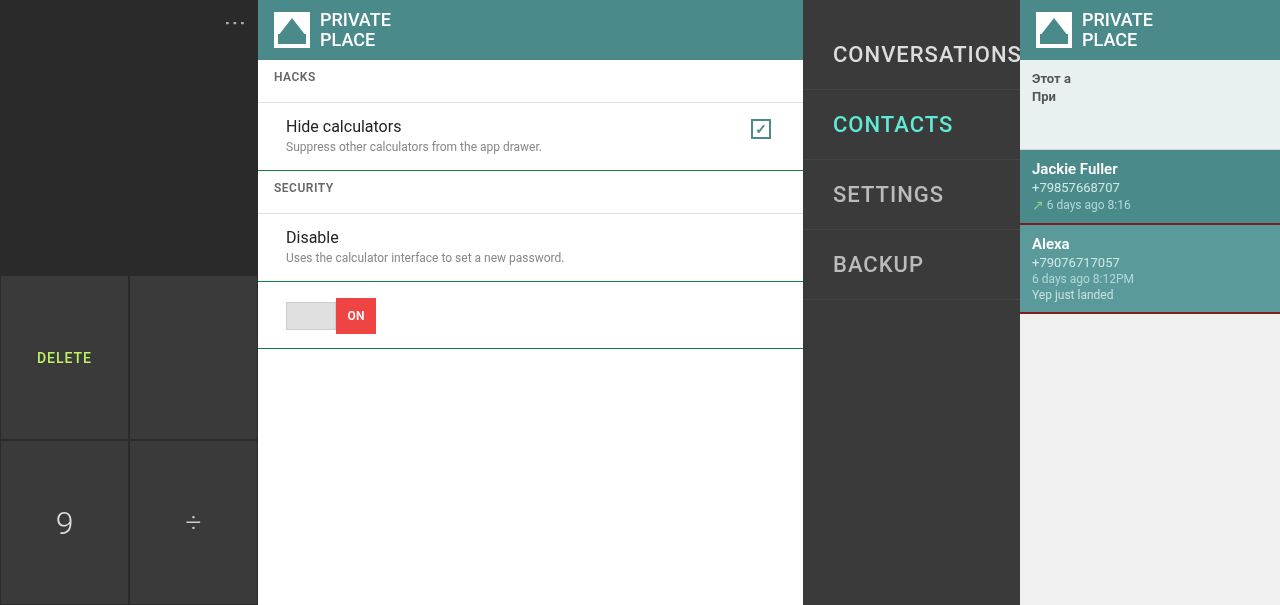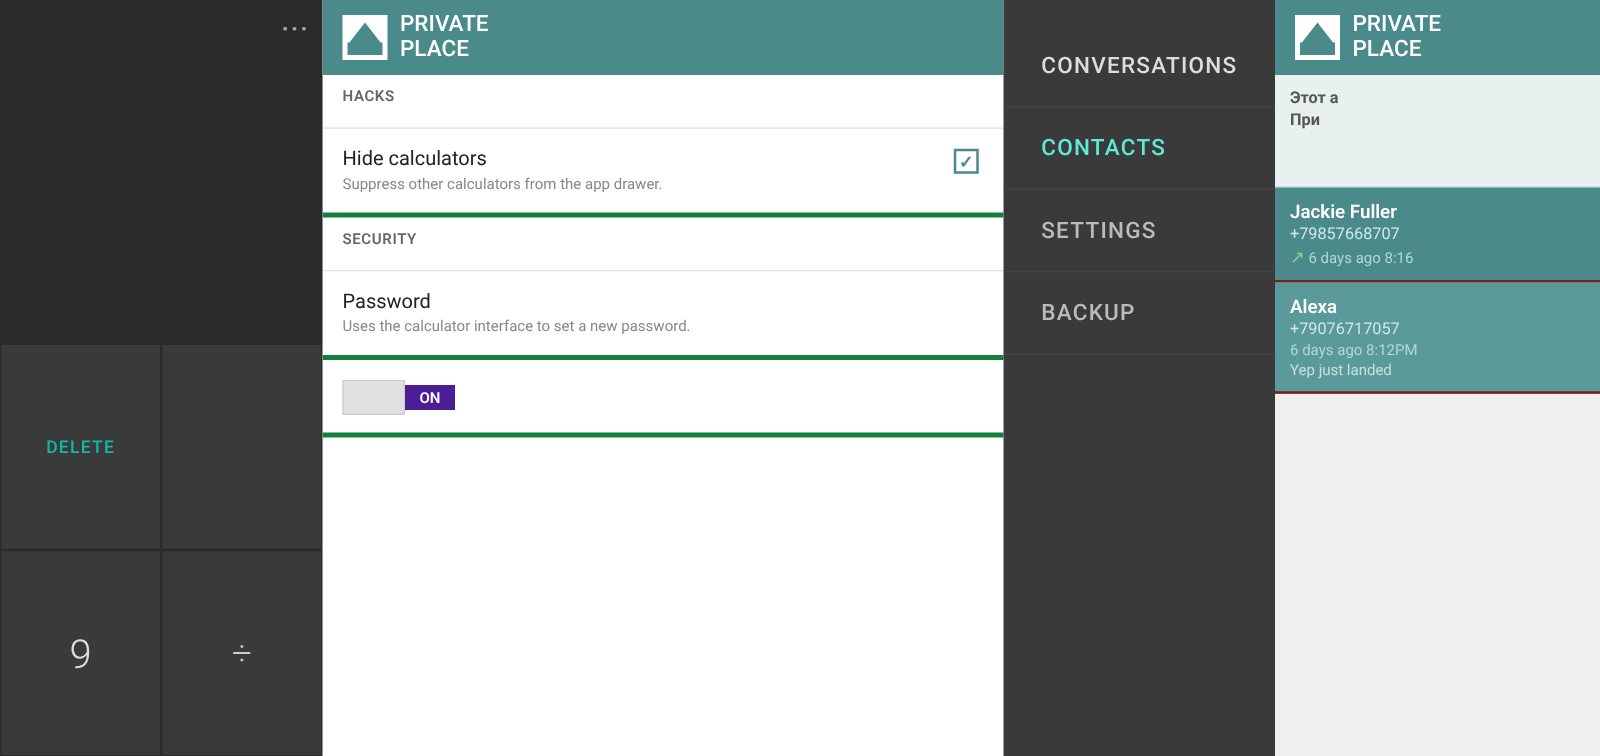--- a/index.html
+++ b/index.html
@@ -48,21 +48,21 @@
       justify-content: center;
       background: #3a3a3a;
       border: 1px solid #2a2a2a;
       color: #ccc;
       font-size: 22px;
       font-weight: 300;
     }
     .calc-key.delete {
       font-size: 14px;
       font-weight: 500;
-      color: #14b8a6;
+      color: #bef264;
       letter-spacing: 1px;
     }
     .calc-key.nine {
       font-size: 32px;
       color: #ddd;
     }
     .calc-key.divide {
       font-size: 28px;
       color: #ccc;
     }
@@ -130,22 +130,22 @@
     .section-header {
       padding: 10px 16px 18px;
       color: #666;
       font-size: 12px;
       font-weight: 600;
       letter-spacing: 0.5px;
       border-bottom: 1px solid #e0e0e0;
       text-transform: uppercase;
     }
     .setting-item {
-      padding: 14px 16px;
-      border-bottom: 4px solid #15803d;
+      padding: 14px 28px;
+      border-bottom: 1px solid #15803d;
       display: flex;
       align-items: flex-start;
       justify-content: space-between;
     }
     .setting-text {
       flex: 1;
       margin-right: 12px;
     }
     .setting-title {
       font-size: 16px;
@@ -191,22 +191,22 @@
       width: 50px;
       height: 28px;
       background: #e0e0e0;
       border: 1px solid #ccc;
       display: flex;
       align-items: center;
       justify-content: center;
     }
     .toggle-on {
       width: 40px;
-      height: 20px;
-      background: #4c1d95;
+      height: 36px;
+      background: #ef4444;
       display: flex;
       align-items: center;
       justify-content: center;
     }
     .toggle-label {
       color: #fff;
       font-size: 12px;
       font-weight: 600;
     }
 
@@ -216,21 +216,21 @@
       height: 605px;
       background: #3a3a3a;
       flex-shrink: 0;
       display: flex;
       flex-direction: column;
       padding: 20px 0;
     }
     .nav-item {
       padding: 22px 30px;
       color: #bbb;
-      font-size: 18px;
+      font-size: 22px;
       font-weight: 500;
       letter-spacing: 1px;
       cursor: pointer;
       border-bottom: 1px solid #444;
     }
     .nav-item:first-child {
       color: #ddd;
     }
     .nav-item.active {
       color: #5eead4;
@@ -348,21 +348,21 @@
       <div class="checkbox-container">
         <div class="checkbox checked">
           <span class="checkmark">✓</span>
         </div>
       </div>
     </div>
 
     <div class="section-header">SECURITY</div>
     <div class="setting-item">
       <div class="setting-text">
-        <div class="setting-title">Password</div>
+        <div class="setting-title">Disable</div>
         <div class="setting-desc">Uses the calculator interface to set a new password.</div>
       </div>
     </div>
     <div class="setting-item">
       <div class="toggle-container">
         <div class="toggle-off"></div>
         <div class="toggle-on">
           <span class="toggle-label">ON</span>
         </div>
       </div>

